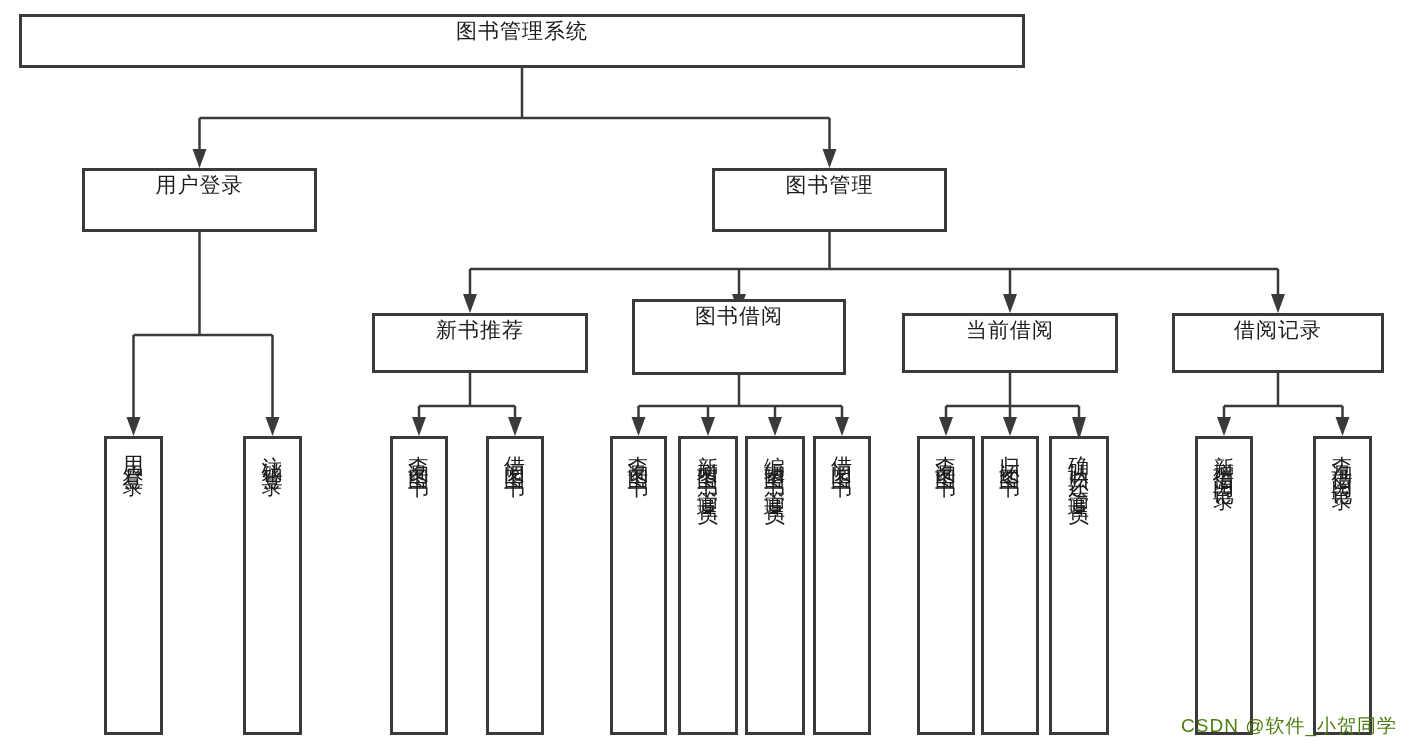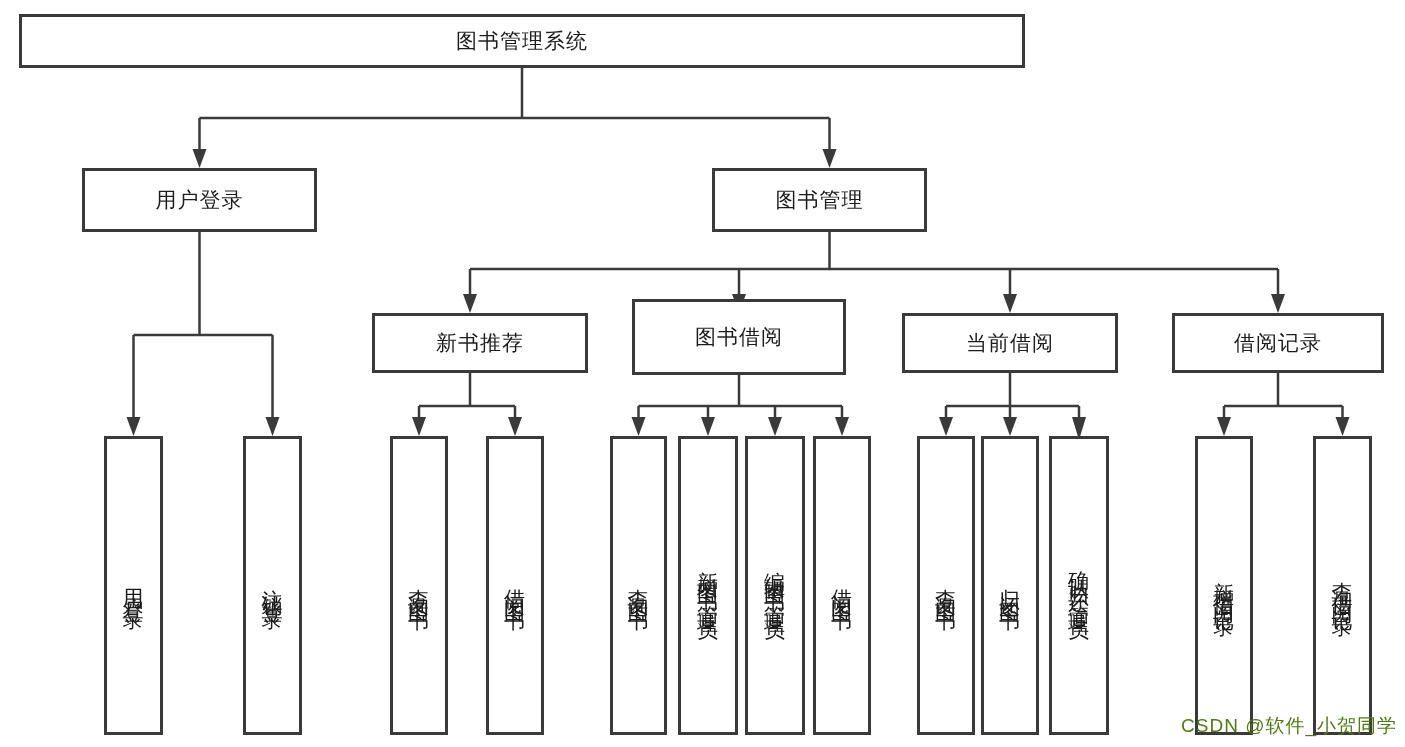--- a/index.html
+++ b/index.html
@@ -20,39 +20,39 @@
     top: 0; left: 0;
     width: 1405px; height: 747px;
     pointer-events: none;
   }
   .box {
     position: absolute;
     background: #ffffff;
     border: 3px solid #3a3a3a;
     box-sizing: border-box;
     display: flex;
-    align-items: center;
+    align-items: flex-start;
     justify-content: center;
     color: #1c1c1c;
     z-index: 2;
   }
   .hbox { font-size: 21px; letter-spacing: 1px; }
   .vbox { font-size: 21px; }
   .vbox .vtext {
     writing-mode: vertical-rl;
     text-orientation: mixed;
     letter-spacing: 7px;
     line-height: 1;
     white-space: nowrap;
   }
   
   .n-root  { left: 19px;  top: 14px;  width: 1006px; height: 54px; }
   
   .n-l2a   { left: 82px;  top: 168px; width: 235px; height: 64px; }
-  .n-l2b   { left: 712px; top: 168px; width: 215px; height: 64px; }
+  .n-l2b   { left: 712px; top: 168px; width: 235px; height: 64px; }
   
   .n-l3a   { left: 362px;  top: 313px; width: 216px; height: 60px; margin-left: 10px; }
   .n-l3b   { left: 632px;  top: 299px; width: 214px; height: 76px; }
   .n-l3c   { left: 902px;  top: 313px; width: 216px; height: 60px; }
   .n-l3d   { left: 1172px; top: 313px; width: 212px; height: 60px; }
   
   .leaf { top: 436px; height: 299px; }
   .lf-g1a { left: 104px;  width: 59px; }
   .lf-g1b { left: 243px;  width: 59px; }
   .lf-g2a { left: 390px;  width: 58px; }

